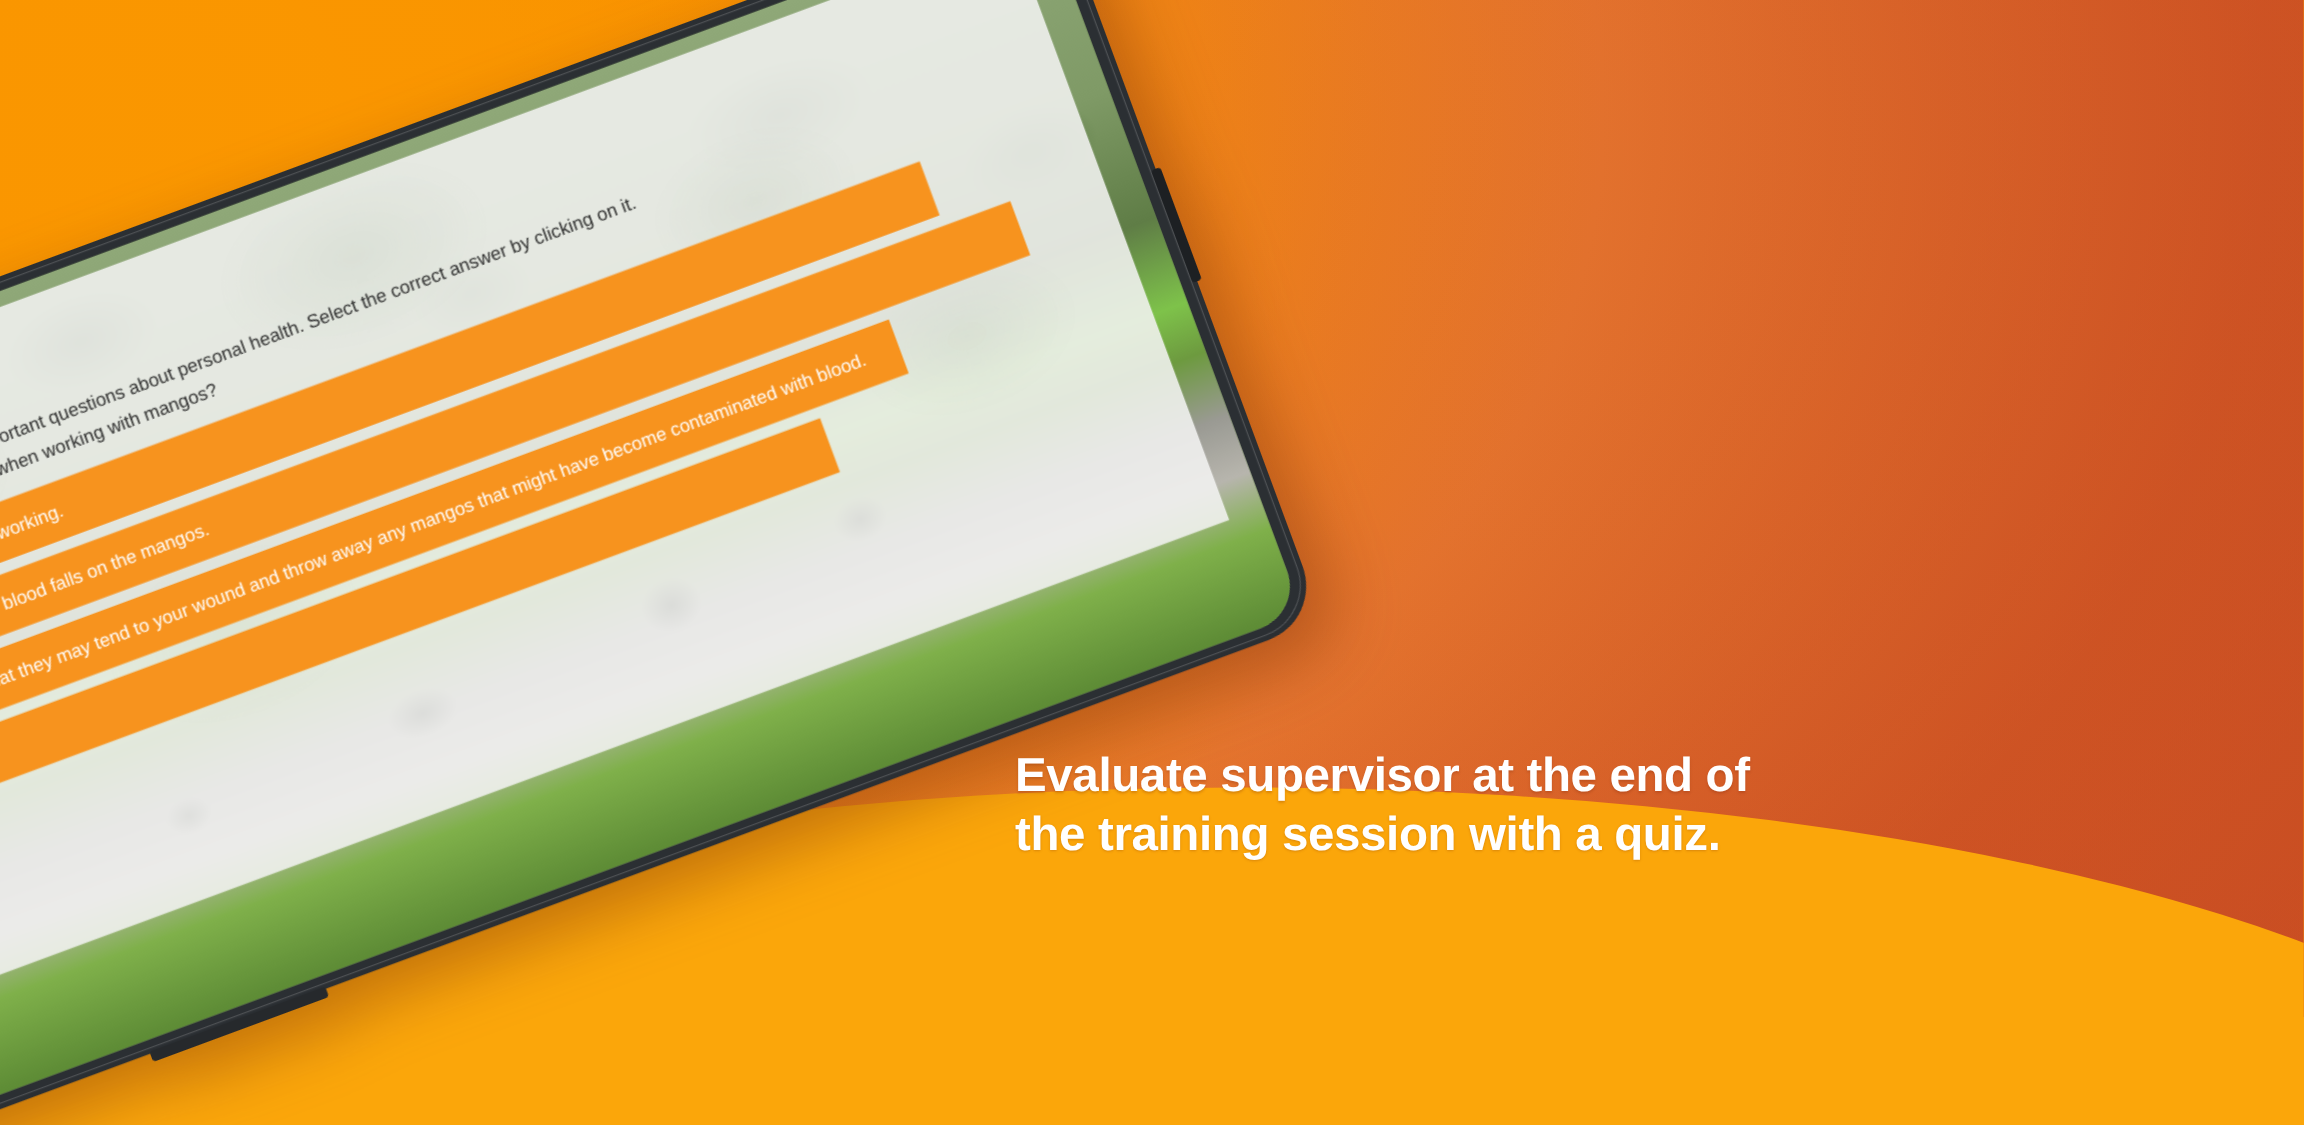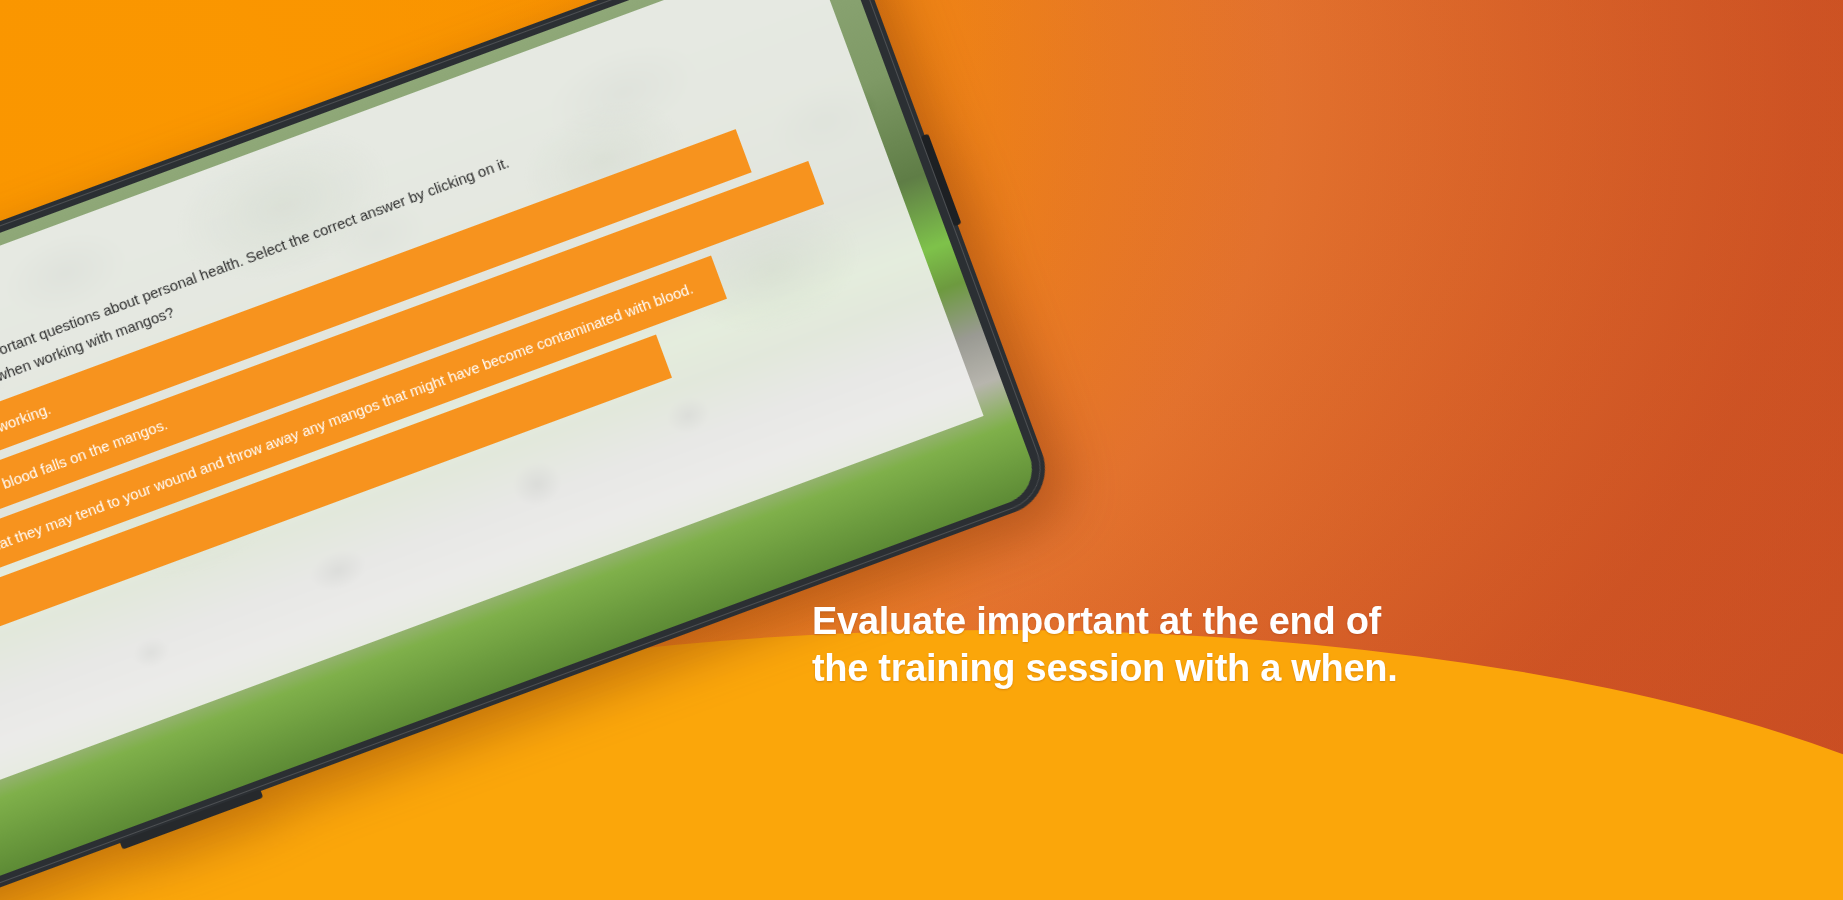--- a/index.html
+++ b/index.html
@@ -227,15 +227,15 @@
             <div class="answer wide3">c) Tell your supervisor so that they may tend to your wound and throw away any mangos that might have become contaminated with blood.</div>
             <div class="answer wide4">d) I don't know.</div>
           </div>
         </div>
       </div>
     </div>
   </div>
 </div>
 
 <div id="headline">
-  <div>Evaluate important at the end of</div>
-  <div>the training session with a when.</div>
+  <div>Evaluate supervisor at the end of</div>
+  <div>the training session with a quiz.</div>
 </div>
 
 </body></html>

